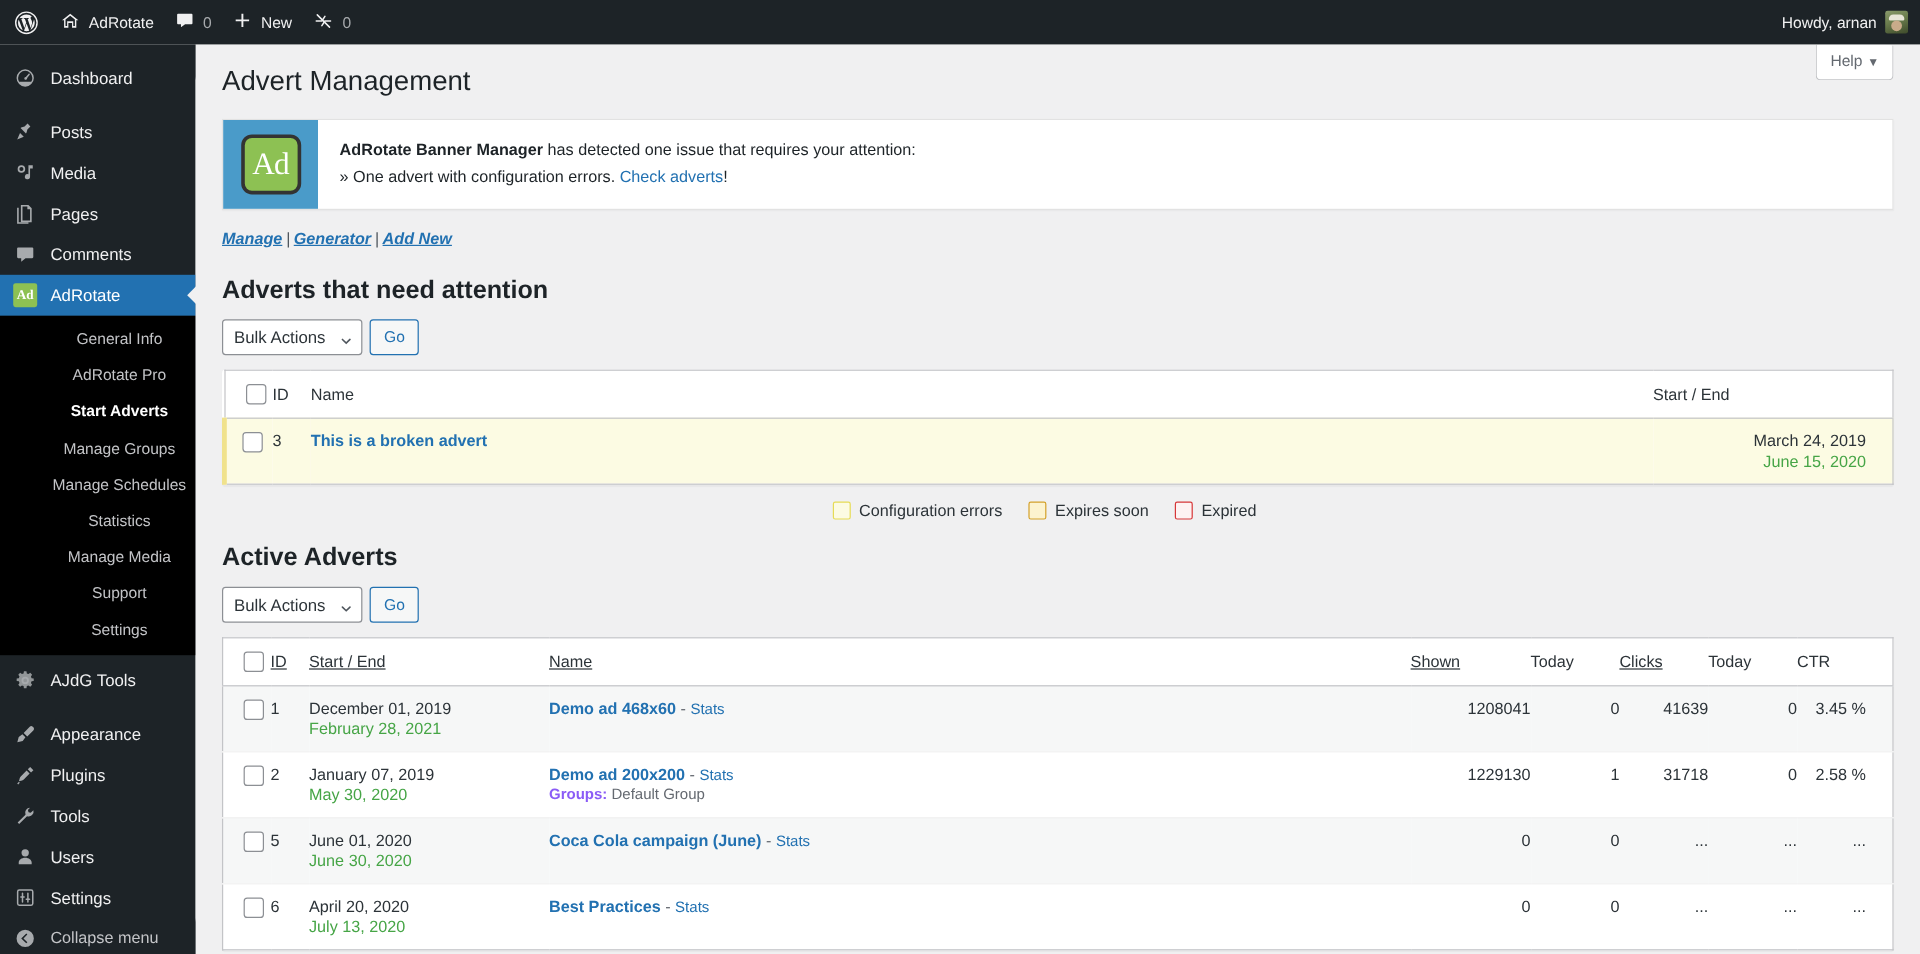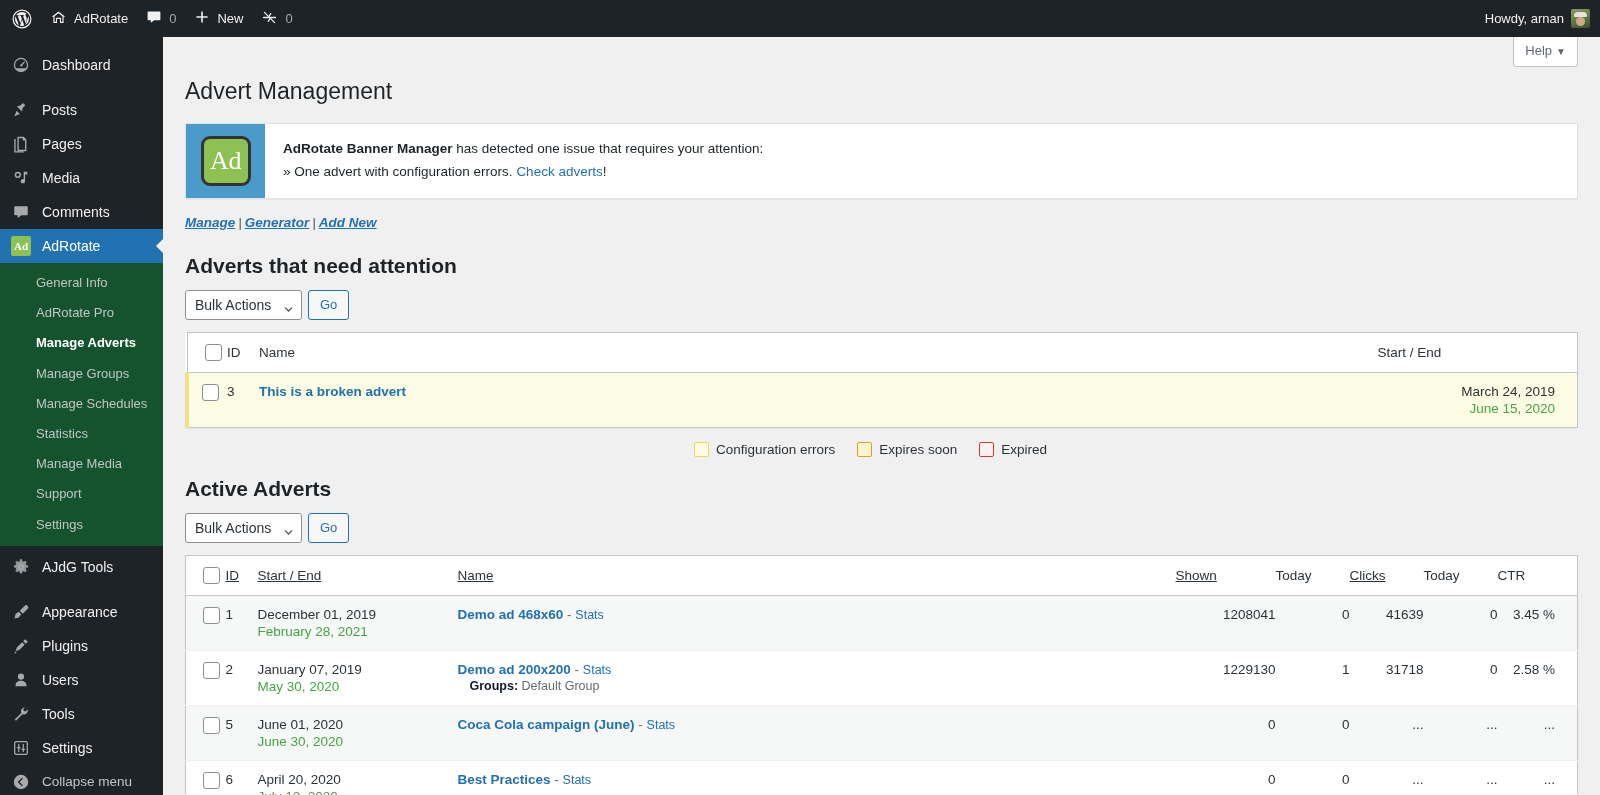--- a/index.html
+++ b/index.html
@@ -61,21 +61,21 @@
     background: #2271b1; color:#fff; font-weight: 400;
   }
   .menu-top.current::after {
     content:""; position: absolute; right: -1px; top: 50%;
     transform: translateY(-50%);
     border-style: solid; border-width: 8px 8px 8px 0;
     border-color: transparent #f0f0f1 transparent transparent;
   }
   .menu-sep { height: 11px; }
   .mi { width: 20px; height: 20px; display:flex; align-items:center; justify-content:center; flex:none; color:#a7aaad; }
-  .submenu { background: #14532d; padding: 5px 0 6px 0; }
+  .submenu { background: #000000; padding: 5px 0 6px 0; text-align: center; }
   .sub-item {
     display: block; color: #c3c4c7; font-size: 13px;
     padding: 6px 0 6px 36px; line-height: 1.4;
   }
   .sub-item.current { color:#fff; font-weight: 700; }
   .adicon {
     width: 20px; height: 20px; background:#8dc153; border-radius:2px;
     display:flex; align-items:center; justify-content:center;
     color:#fff; font-size:11px; font-weight:700; font-family:"Liberation Serif", serif;
     flex:none;
@@ -97,21 +97,20 @@
     font-size: 13px; color:#646970;
     padding: 6px 11px 7px 11px;
     line-height: 1.2;
   }
   #helpbtn .caret { font-size: 10px; margin-left: 4px; }
 
   h1.page-title {
     font-size: 23px; font-weight: 400; color: #1d2327;
     padding: 16px 0 10px 0; margin-left: 22px;
     line-height: 1.3;
-    margin-top: 24px;
   }
 
   
   .notice {
     margin: 6px 22px 0 22px;
     background:#fff; border:1px solid #e2e2e2;
     display:flex; align-items:stretch;
     height: 76px;
     box-shadow: 0 1px 1px rgba(0,0,0,.04);
   }
@@ -202,21 +201,21 @@
     background: #fcfbe3 !important;
   }
   .row-attention td:first-child { border-left: 4px solid #f0e28c; padding-left: 13px !important; }
 
   .lnk { color:#2271b1; text-decoration:none; font-weight:700; }
   .lnk-plain { color:#2271b1; text-decoration:none; font-weight:400; font-size:12.5px; }
   .dash { color:#646970; }
   .date-start { color:#2c3338; display:block; }
   .date-end { color: #46a546; display:block; margin-top: 2px; }
   .groups { color:#646970; font-size:12.5px; margin-top:2px; }
-  .groups b { color:#0f172a;margin-left:12px; }
+  .groups b { color:#8b5cf6; }
 
   .legend {
     display:flex; gap: 22px; justify-content:center;
     margin: 14px 0 0 0; font-size: 13.5px; color:#2c3338;
     padding-right: 22px;
   }
   .legend-item { display:flex; align-items:center; gap: 7px; }
   .sw { width: 15px; height: 15px; border-radius: 2px; }
   .sw.cfg { background:#fcfbe3; border:1px solid #e6db55; }
   .sw.soon { background:#fcf3cf; border:1px solid #d4a12a; }
@@ -295,34 +294,34 @@
       <svg width="18" height="18" viewBox="0 0 20 20" fill="currentColor">
           <path d="M12.2 2.2 9.4 5 7 5.6a2.6 2.6 0 0 0-1.3.7l5 5a2.6 2.6 0 0 0 .7-1.3L12 7.6l2.8-2.8-2.6-2.6zM5.2 10.9 2.6 17l6.1-2.6-3.5-3.5z"></path>
         </svg>
     </span>
     <span class="mlabel">Posts</span>
   </div>
 
   <div class="menu-top">
     <span class="mi">
       <svg width="18" height="18" viewBox="0 0 20 20" fill="currentColor">
+          <path d="M6.5 3a3.5 3.5 0 1 0 0 7 3.5 3.5 0 0 0 0-7zm0 1.6a1.9 1.9 0 1 1 0 3.8 1.9 1.9 0 0 1 0-3.8zM13 3v8.3a2.4 2.4 0 1 0 1.5 2.2V6h2.5V3H13z"></path>
+        </svg>
+    </span>
+    <span class="mlabel">Media</span>
+  </div>
+
+  <div class="menu-top">
+    <span class="mi">
+      <svg width="18" height="18" viewBox="0 0 20 20" fill="currentColor">
           <path d="M6 2h7l3 3v13H6V2zm1.5 1.5v13h7V6h-2.5V3.5H7.5z"></path>
           <path d="M4 4.5V18h9v1.5H2.5V4.5H4z"></path>
         </svg>
     </span>
     <span class="mlabel">Pages</span>
-  </div>
-
-  <div class="menu-top">
-    <span class="mi">
-      <svg width="18" height="18" viewBox="0 0 20 20" fill="currentColor">
-          <path d="M6.5 3a3.5 3.5 0 1 0 0 7 3.5 3.5 0 0 0 0-7zm0 1.6a1.9 1.9 0 1 1 0 3.8 1.9 1.9 0 0 1 0-3.8zM13 3v8.3a2.4 2.4 0 1 0 1.5 2.2V6h2.5V3H13z"></path>
-        </svg>
-    </span>
-    <span class="mlabel">Media</span>
   </div>
 
   <div class="menu-top">
     <span class="mi">
       <svg width="18" height="18" viewBox="0 0 20 20" fill="currentColor">
           <path d="M16.5 3.5H3.5a1 1 0 0 0-1 1v8a1 1 0 0 0 1 1h2.8v3.3l4-3.3h6.2a1 1 0 0 0 1-1v-8a1 1 0 0 0-1-1z"></path>
         </svg>
     </span>
     <span class="mlabel">Comments</span>
   </div>
@@ -330,21 +329,21 @@
   <div class="menu-top current">
     <span class="adicon">
         <span>Ad</span>
       </span>
     <span class="mlabel">AdRotate</span>
   </div>
 
   <div class="submenu">
     <a class="sub-item">General Info</a>
     <a class="sub-item">AdRotate Pro</a>
-    <a class="sub-item current">Manage Adverts</a>
+    <a class="sub-item current">Start Adverts</a>
     <a class="sub-item">Manage Groups</a>
     <a class="sub-item">Manage Schedules</a>
     <a class="sub-item">Statistics</a>
     <a class="sub-item">Manage Media</a>
     <a class="sub-item">Support</a>
     <a class="sub-item">Settings</a>
   </div>
 
   <div class="menu-top" style="margin-top:4px;">
     <span class="mi">
@@ -372,34 +371,34 @@
       <svg width="18" height="18" viewBox="0 0 20 20" fill="currentColor">
           <path d="M14.6 2.4 12.4 4.6l3 3 2.2-2.2-3-3zM11.3 5.7 5.9 11.1a3.6 3.6 0 0 0-.9 1.6l-.8 2.9 2.9-.8c.6-.2 1.2-.5 1.6-.9l5.4-5.4-2.8-2.8zM4.2 16l-1.6 1.6.9.9L5 16.9 4.2 16z"></path>
         </svg>
     </span>
     <span class="mlabel">Plugins</span>
   </div>
 
   <div class="menu-top">
     <span class="mi">
       <svg width="18" height="18" viewBox="0 0 20 20" fill="currentColor">
+          <path d="M14.5 2.4a4.6 4.6 0 0 0-4.2 6.4L3 16.1l1.4 1.4 7.3-7.3a4.6 4.6 0 0 0 5.9-5.6l-2.5 2.5-2-.6-.6-2 2-2.1z"></path>
+        </svg>
+    </span>
+    <span class="mlabel">Tools</span>
+  </div>
+
+  <div class="menu-top">
+    <span class="mi">
+      <svg width="18" height="18" viewBox="0 0 20 20" fill="currentColor">
           <circle cx="10" cy="6.3" r="3.4"></circle>
           <path d="M10 10.8c-3.4 0-6 2-6 4.4V17h12v-1.8c0-2.4-2.6-4.4-6-4.4z"></path>
         </svg>
     </span>
     <span class="mlabel">Users</span>
-  </div>
-
-  <div class="menu-top">
-    <span class="mi">
-      <svg width="18" height="18" viewBox="0 0 20 20" fill="currentColor">
-          <path d="M14.5 2.4a4.6 4.6 0 0 0-4.2 6.4L3 16.1l1.4 1.4 7.3-7.3a4.6 4.6 0 0 0 5.9-5.6l-2.5 2.5-2-.6-.6-2 2-2.1z"></path>
-        </svg>
-    </span>
-    <span class="mlabel">Tools</span>
   </div>
 
   <div class="menu-top">
     <span class="mi">
       <svg width="18" height="18" viewBox="0 0 20 20" fill="none" stroke="currentColor" stroke-width="1.4">
           <rect x="3" y="3" width="14" height="14" rx="1.5"></rect>
           <path d="M7.5 6v8M12.5 6v8" stroke-linecap="round"></path>
           <path d="M6 9.5h3M11 11.5h3" stroke-linecap="round"></path>
         </svg>
     </span>

